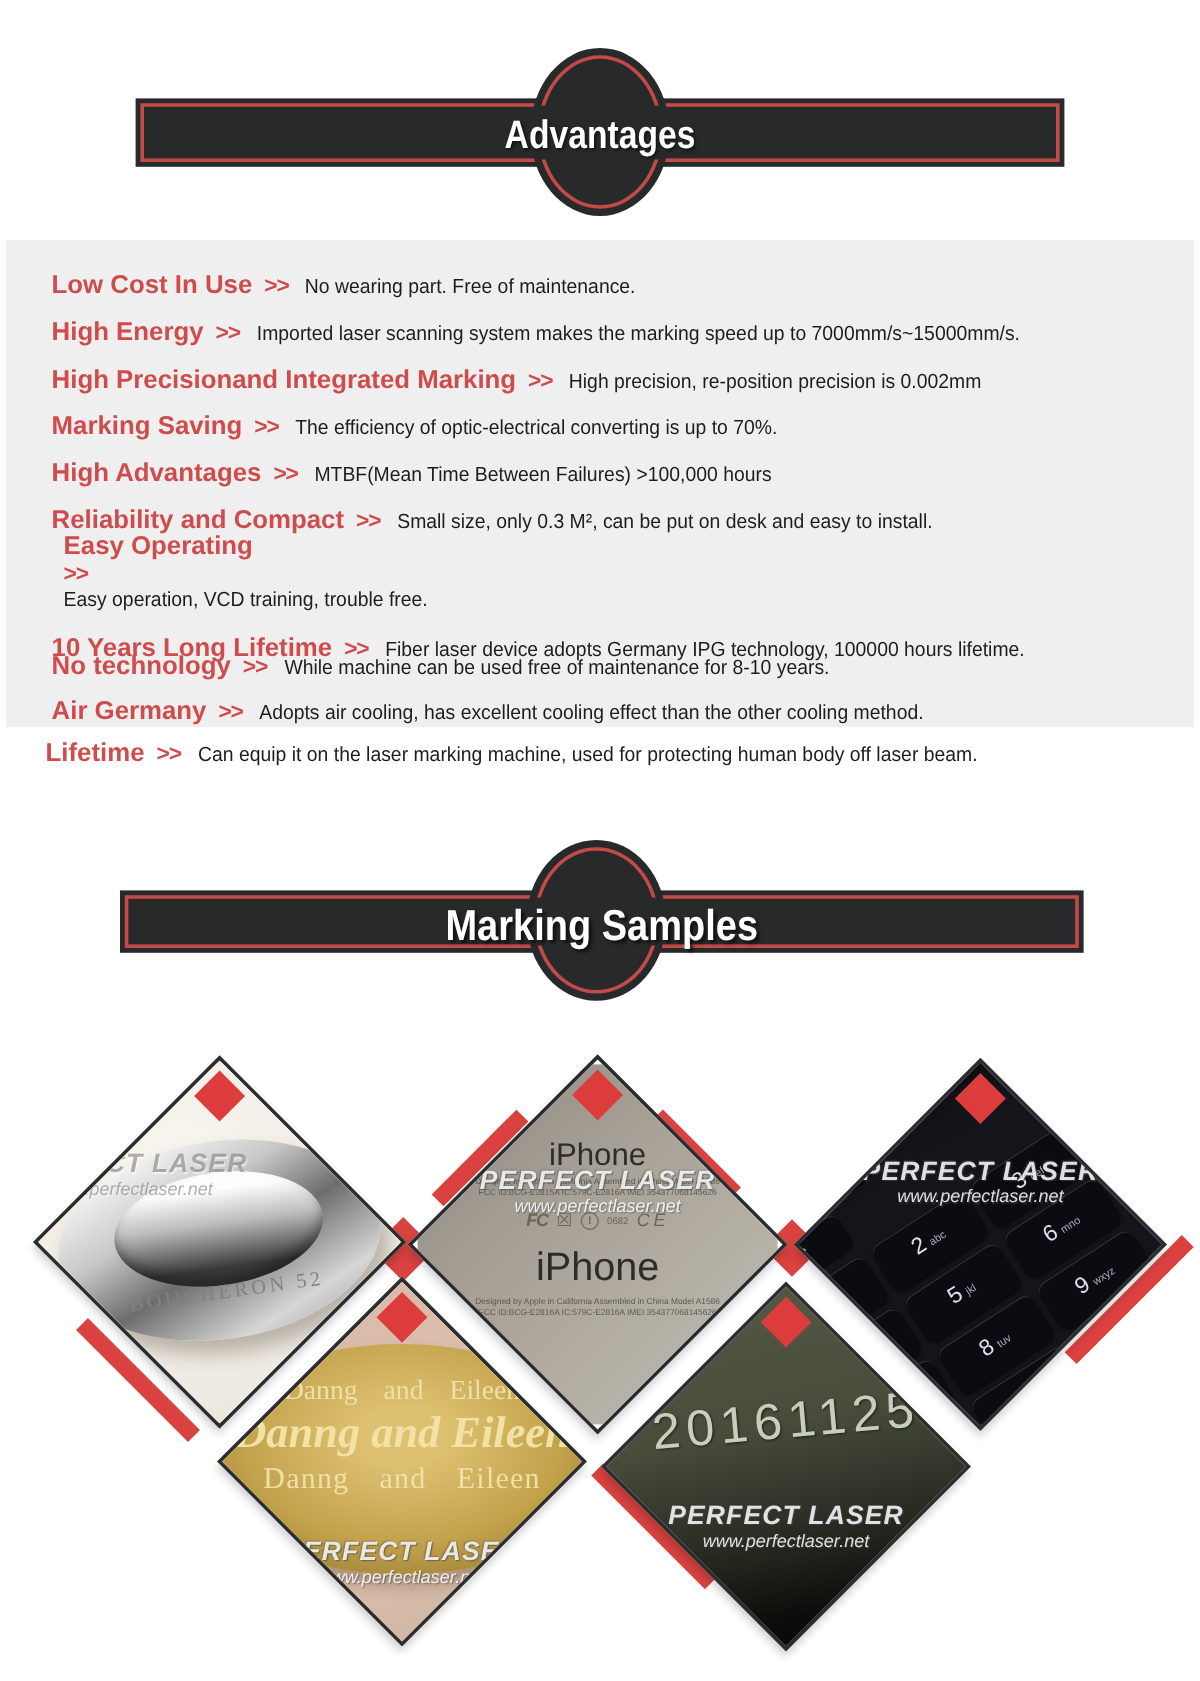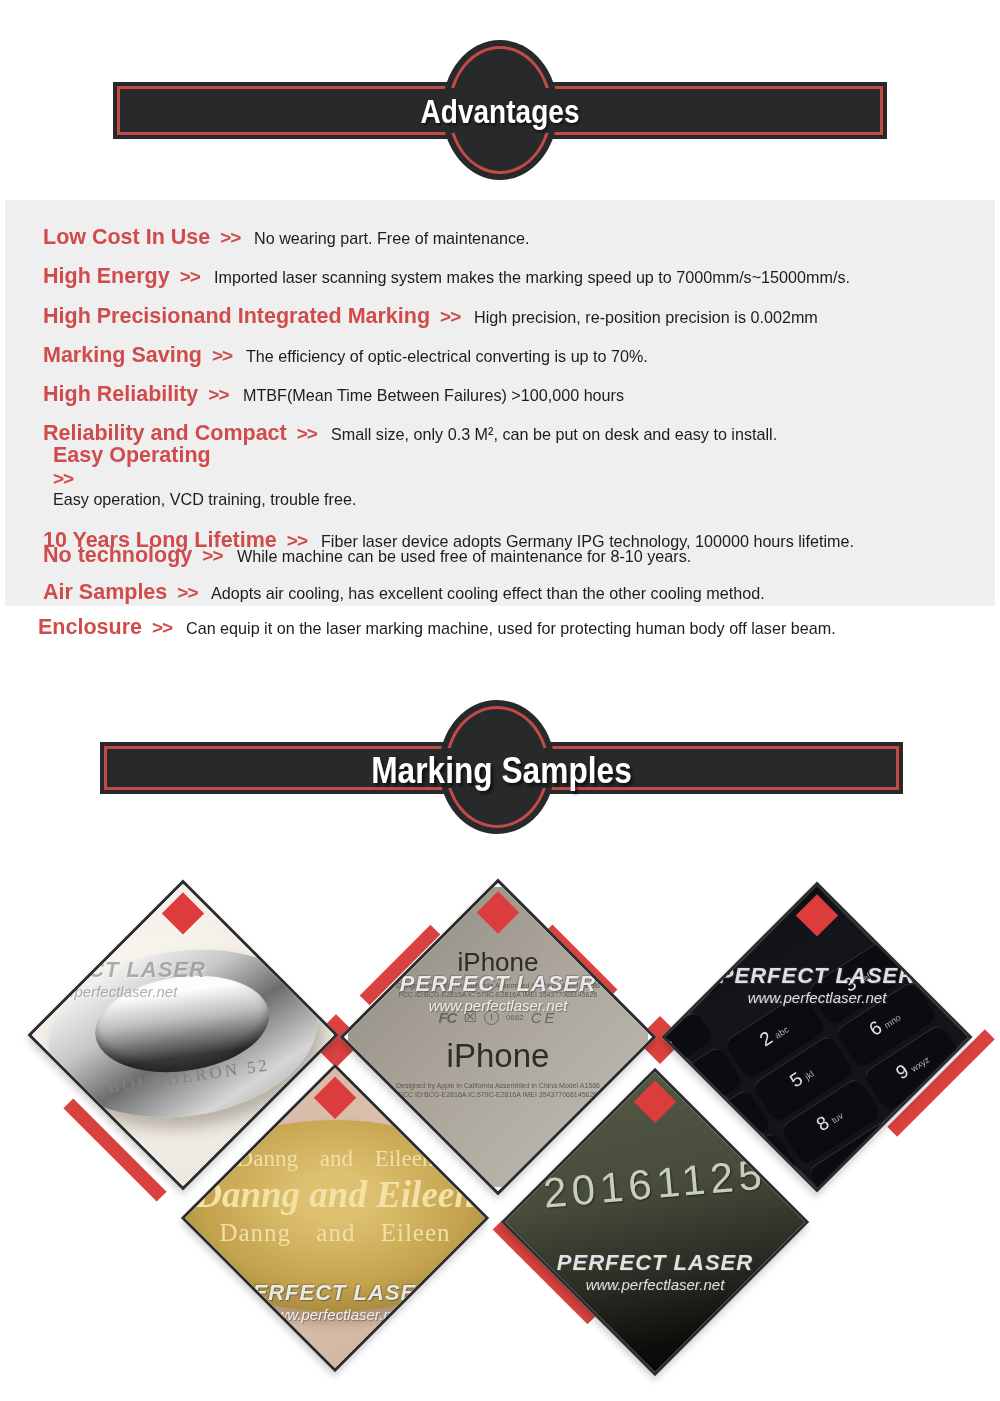--- a/index.html
+++ b/index.html
@@ -126,21 +126,21 @@
       <span class="adv-title">High Precisionand Integrated Marking</span>
       <span class="adv-chev">&gt;&gt;</span>
       <span class="adv-desc">High precision, re-position precision is 0.002mm</span>
     </div>
   <div class="adv-row" style="top:143px;">
       <span class="adv-title">Marking Saving</span>
       <span class="adv-chev">&gt;&gt;</span>
       <span class="adv-desc">The efficiency of optic-electrical converting is up to 70%.</span>
     </div>
   <div class="adv-row" style="top:182px;">
-      <span class="adv-title">High Reliability</span>
+      <span class="adv-title">High Advantages</span>
       <span class="adv-chev">&gt;&gt;</span>
       <span class="adv-desc">MTBF(Mean Time Between Failures) &gt;100,000 hours</span>
     </div>
   <div class="adv-row" style="top:221px;">
       <span class="adv-title">Reliability and Compact</span>
       <span class="adv-chev">&gt;&gt;</span>
       <span class="adv-desc">Small size, only 0.3 M², can be put on desk and easy to install.</span>
     </div>
   <div class="adv-row" style="top:243px;flex-direction:column;">
       <span class="adv-title">Easy Operating</span>
@@ -151,26 +151,26 @@
       <span class="adv-title">10 Years Long Lifetime</span>
       <span class="adv-chev">&gt;&gt;</span>
       <span class="adv-desc">Fiber laser device adopts Germany IPG technology, 100000 hours lifetime.</span>
     </div>
   <div class="adv-row" style="top:343px;">
       <span class="adv-title">No technology</span>
       <span class="adv-chev">&gt;&gt;</span>
       <span class="adv-desc">While machine can be used free of maintenance for 8-10 years.</span>
     </div>
   <div class="adv-row" style="top:380px;">
-      <span class="adv-title">Air Samples</span>
+      <span class="adv-title">Air Germany</span>
       <span class="adv-chev">&gt;&gt;</span>
       <span class="adv-desc">Adopts air cooling, has excellent cooling effect than the other cooling method.</span>
     </div>
   <div class="adv-row" style="top:415px;left:33px;">
-      <span class="adv-title">Enclosure</span>
+      <span class="adv-title">Lifetime</span>
       <span class="adv-chev">&gt;&gt;</span>
       <span class="adv-desc">Can equip it on the laser marking machine, used for protecting human body off laser beam.</span>
     </div>
 </div>
 
 <div>
   <div class="bnr-bar" style="left:100px;top:742px;width:803px;height:52px;"></div>
   <div class="bnr-ell" style="left:439px;top:700px;width:116px;height:134px;"></div>
   <div class="bnr-clip" style="left:427px;top:698px;width:140px;height:50px;">
     <div class="bnr-ring" style="left:18px;top:8px;width:104px;height:122px;"></div>

